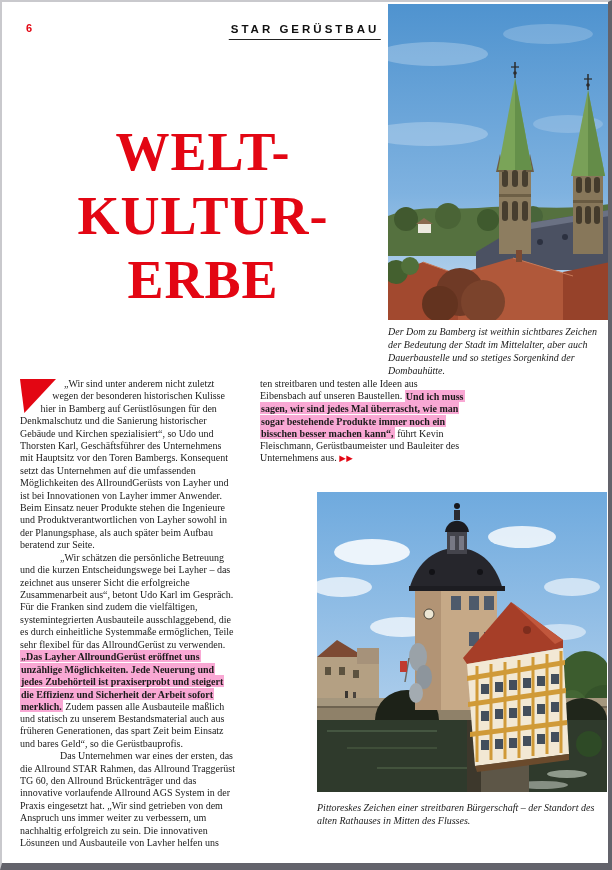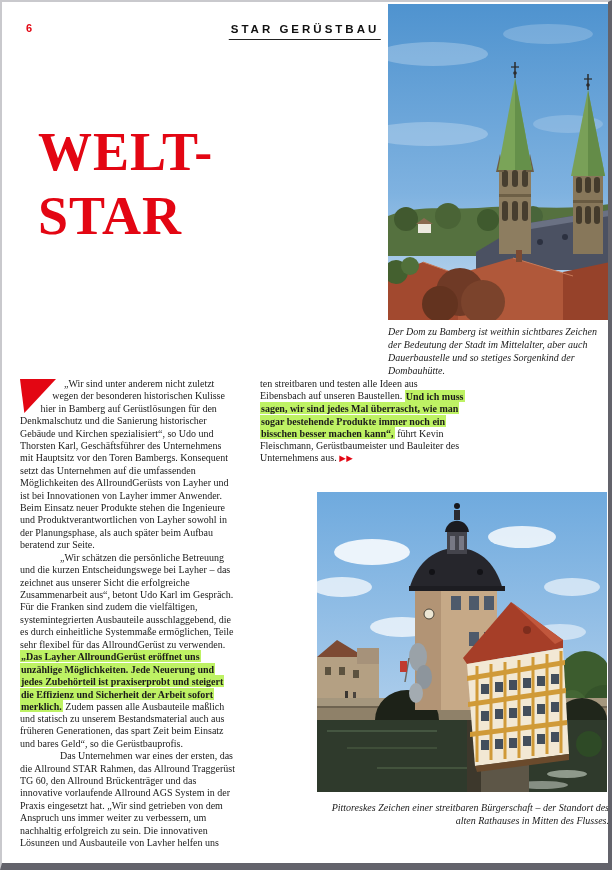--- a/index.html
+++ b/index.html
@@ -18,62 +18,63 @@
   .header-title{
     position:absolute;left:50%;transform:translateX(-50%);top:21px;
     font-family:"Liberation Sans",sans-serif;font-weight:bold;font-size:11.5px;
     letter-spacing:3px;color:#111;border-bottom:1.5px solid #222;padding:0 2px 4px 2px;
     white-space:nowrap;
   }
   
   .headline{
     position:absolute;left:36px;top:118px;width:330px;
     font-family:"Liberation Serif",serif;font-weight:bold;
-    font-size:54px;line-height:64px;color:#e30613;letter-spacing:1px;
+    font-size:54px;line-height:64px;color:#e30613;letter-spacing:1px;text-align:center;
   }
   
   .photo-top{position:absolute;left:386px;top:2px;width:222px;height:316px;}
   .photo-bottom{position:absolute;left:315px;top:490px;width:290px;height:300px;}
   .photo-top svg,.photo-bottom svg{display:block;width:100%;height:100%;}
   .caption{
     position:absolute;font-style:italic;font-size:10px;line-height:13px;color:#1a1a1a;
   }
   .caption-top{left:386px;top:323px;width:214px;}
-  .caption-bottom{left:315px;top:799px;width:292px;text-align:right;}
+  .caption-bottom{left:315px;top:799px;width:292px;}
   
   .col{
     position:absolute;top:376px;font-size:10px;line-height:12.4px;text-align:left;
   }
   .col-left{left:18px;width:217px;height:468px;overflow:hidden;}
   .col-right{left:258px;width:205px;height:130px;overflow:hidden;}
   .col p{margin:0;}
   .indent{text-indent:40px;}
   .para-flag{
     float:left;width:36px;height:34px;background:#e30613;
     clip-path:polygon(0 0,100% 0,12% 100%);
     shape-outside:polygon(0 0,100% 0,20% 100%);
     margin:1px 8px 2px 0;
   }
   .hl{
-    background:#bef264;font-weight:bold;padding:0.5px 1px;
+    background:#f9a8d4;font-weight:bold;padding:0.5px 1px;
     -webkit-box-decoration-break:clone;box-decoration-break:clone;
   }
   .arrows{color:#e30613;font-size:8.5px;letter-spacing:0.5px;font-family:"DejaVu Sans",sans-serif;}
 </style>
 </head>
 <body>
 
 <div class="page">
 
   <div class="page-number">6</div>
   <div class="header-title">STAR GERÜSTBAU</div>
 
   <div class="headline">
     <div>WELT-</div>
-    <div>STAR</div>
+    <div>KULTUR-</div>
+    <div>ERBE</div>
   </div>
 
   <div class="photo-top">
     <svg viewBox="0 0 222 316" preserveAspectRatio="none">
       <defs>
         <linearGradient id="sky1" x1="0" y1="0" x2="0" y2="1">
           <stop offset="0" stop-color="#4f93cf"></stop>
           <stop offset="0.6" stop-color="#7fb2e0"></stop>
           <stop offset="1" stop-color="#c8def1"></stop>
         </linearGradient>

